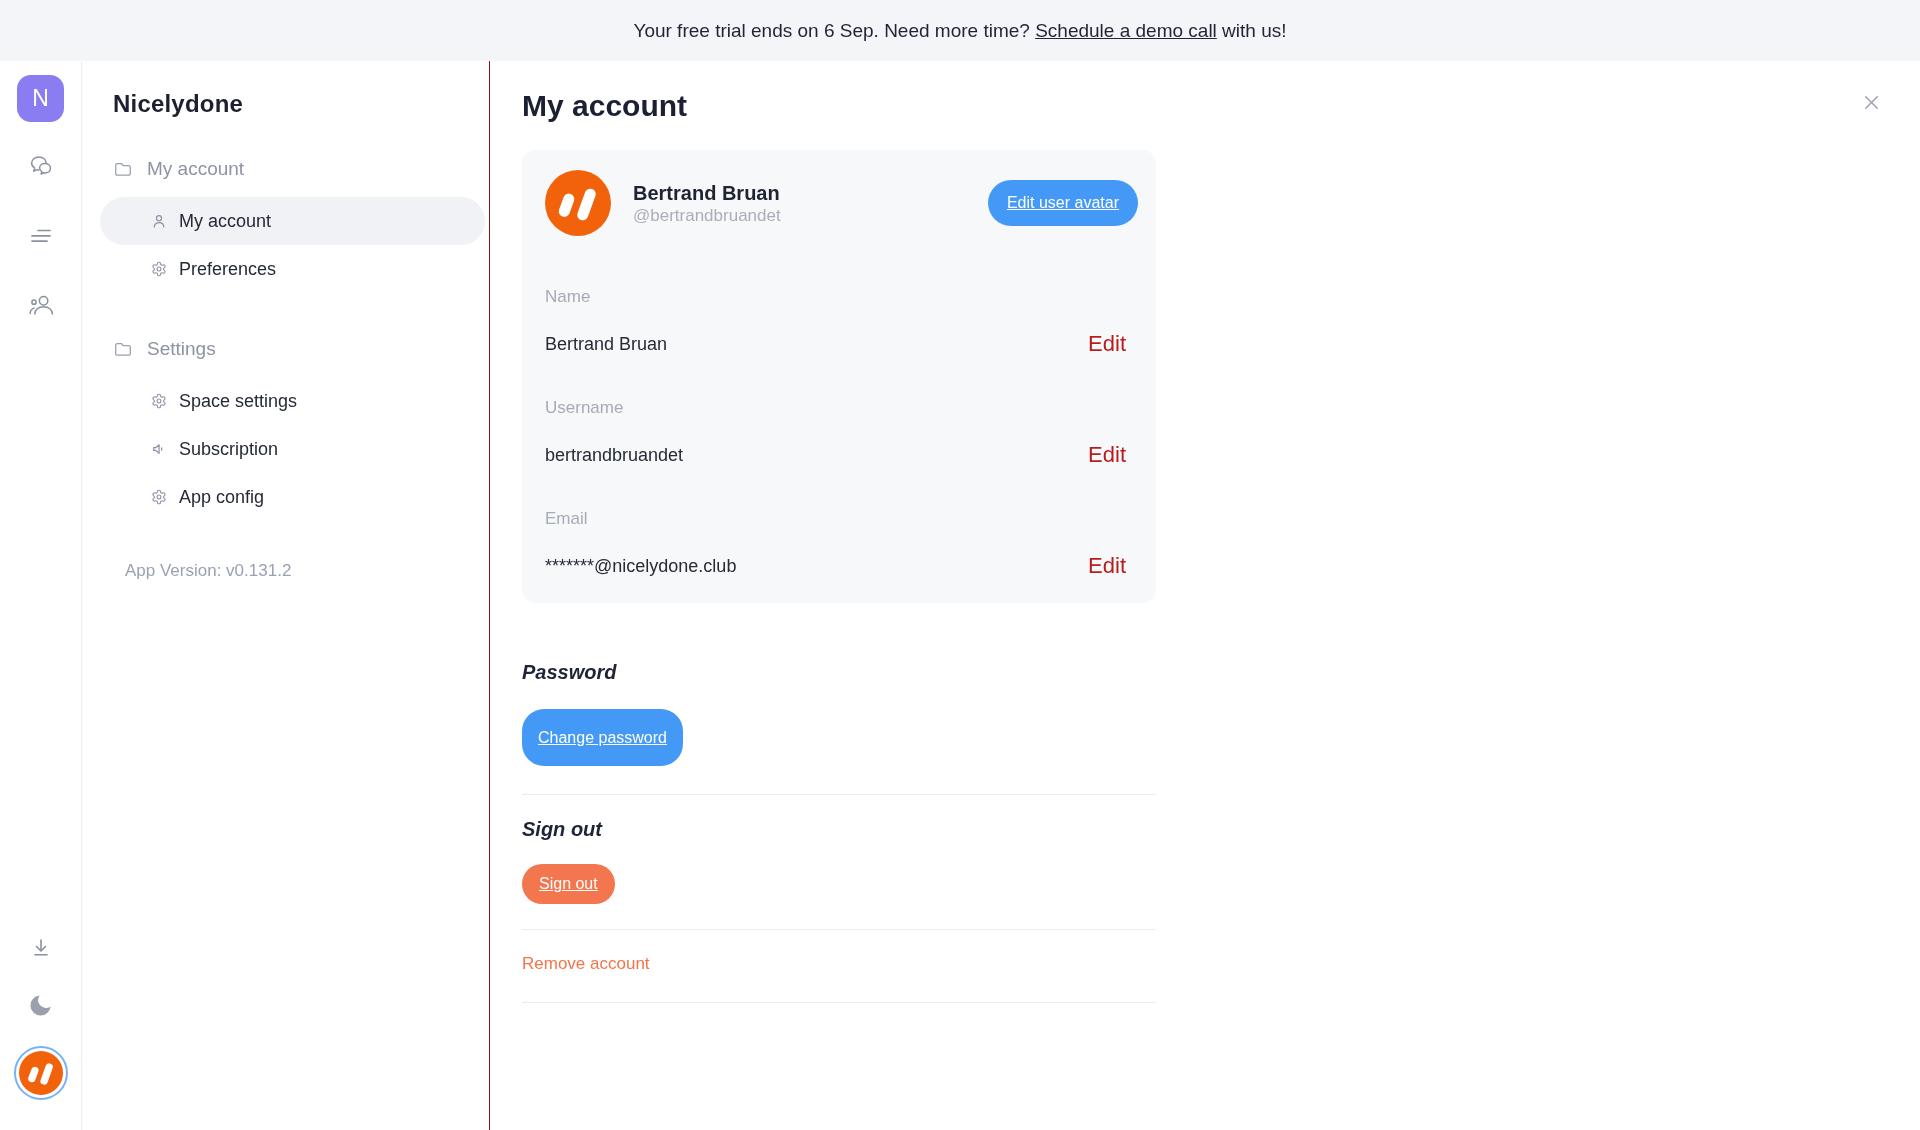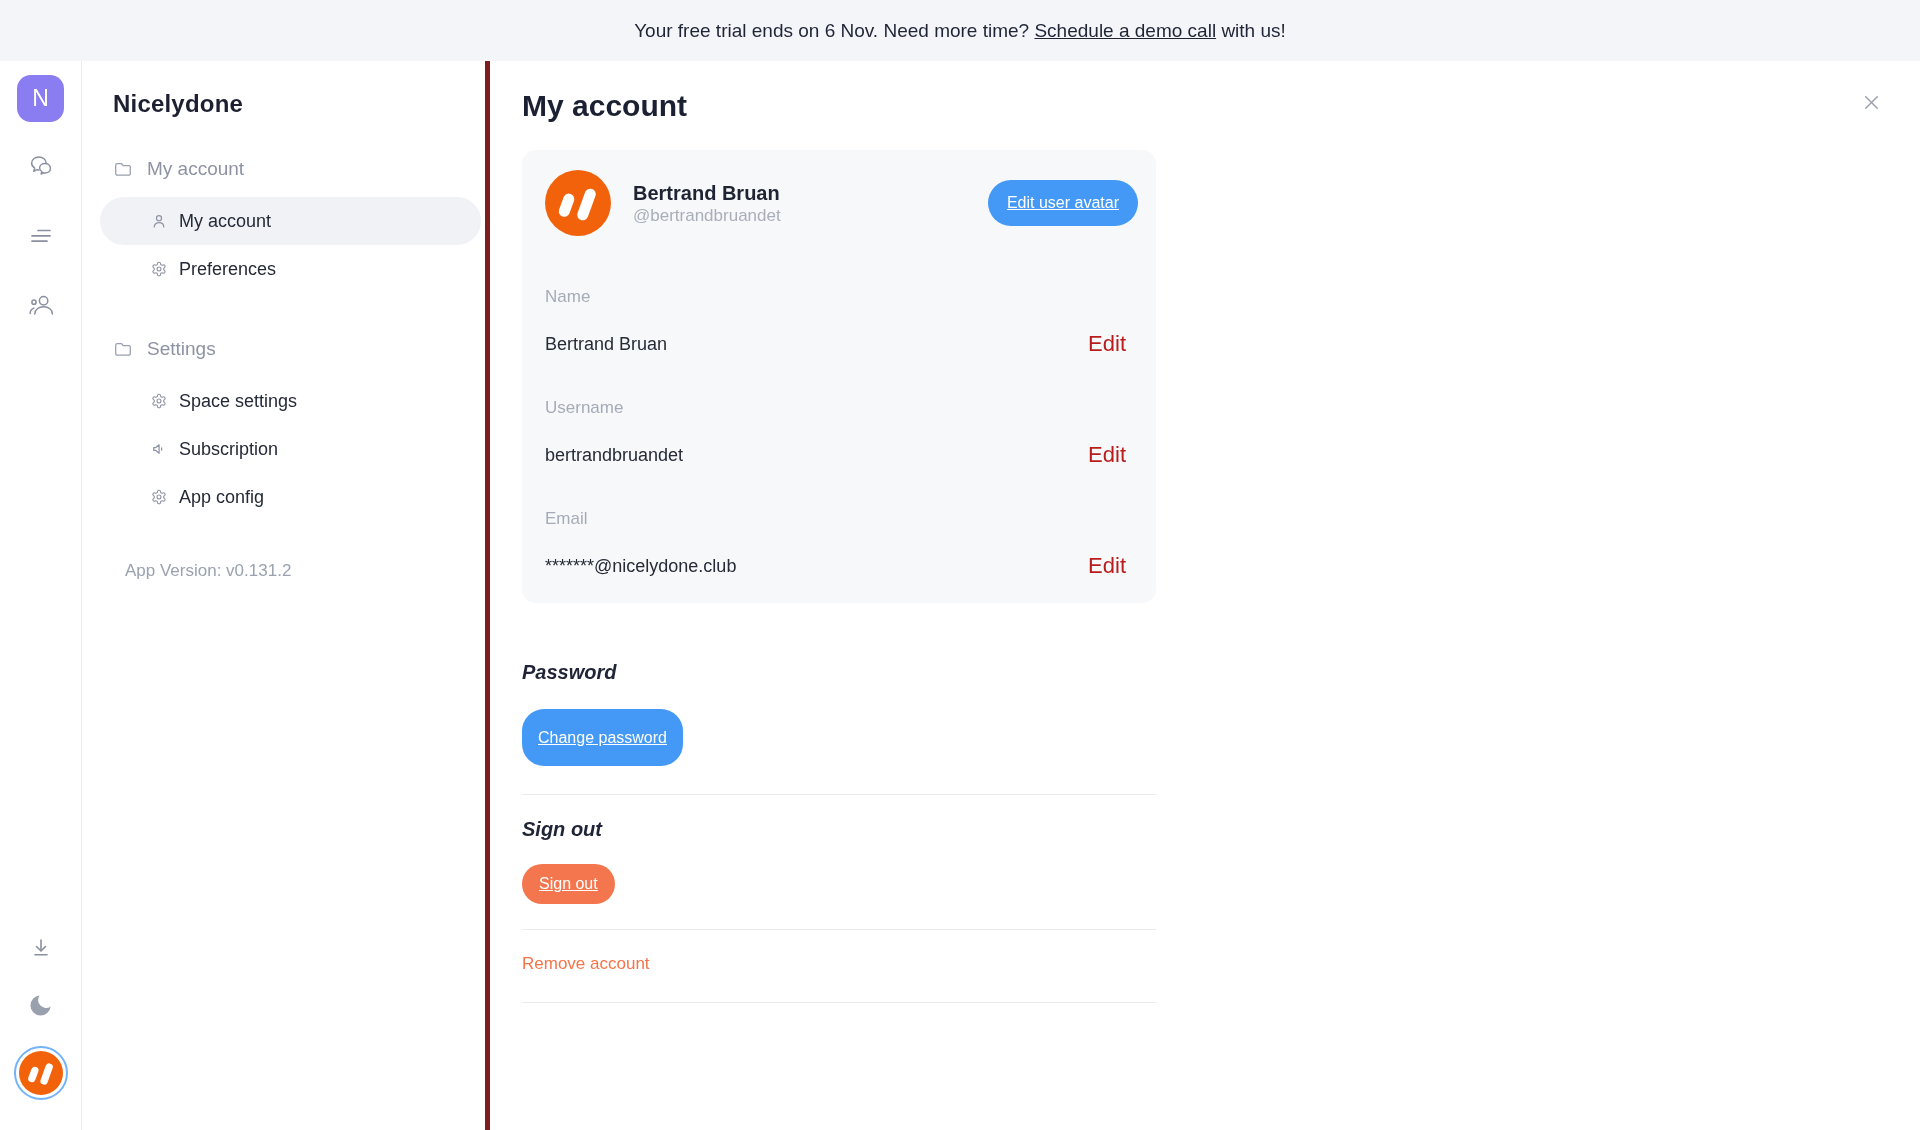--- a/index.html
+++ b/index.html
@@ -46,21 +46,21 @@
   .rail-btn.moon     { margin-top:31px; }
   .rail-logo {
     margin-top:27px; margin-bottom:30px;
     width:54px; height:54px; border-radius:50%;
     border:2px solid #74b3f7; background:#fff;
     display:flex; align-items:center; justify-content:center; cursor:pointer;
   }
 
   
   .sidebar {
-    width:408px; flex:0 0 408px; border-right:5px solid #7f1d1d;
+    width:408px; flex:0 0 408px; border-right:1px solid #7f1d1d;
     padding-top:28px; background:#fff;
   }
   .sidebar-title {
     margin:0 0 0 31px; font-size:24px; line-height:30px;
     font-weight:600; color:#1c2030; letter-spacing:.2px;
   }
   .nav-section { margin-top:38px; }
   .nav-section + .nav-section { margin-top:44px; }
   .section-header {
     display:flex; align-items:center; gap:14px;
@@ -116,21 +116,21 @@
   .divider.d3 { margin-top:27px; }
   .remove-link { display:block; margin-top:23px; font-size:17px; line-height:22px;
                  color:#f4744a; cursor:pointer; width:fit-content; }
 
   .icon { line-height:0; }
 </style>
 </head>
 <body>
 
 <div class="banner">
-  <span>Your free trial ends on 6 Nov. Need more time? </span>
+  <span>Your free trial ends on 6 Sep. Need more time? </span>
     <a>Schedule a demo call</a>
     <span> with us!</span>
 </div>
 
 <div class="shell">
 
   <aside class="rail">
     <div class="ws-avatar">N</div>
 
     <button class="rail-btn chat">

